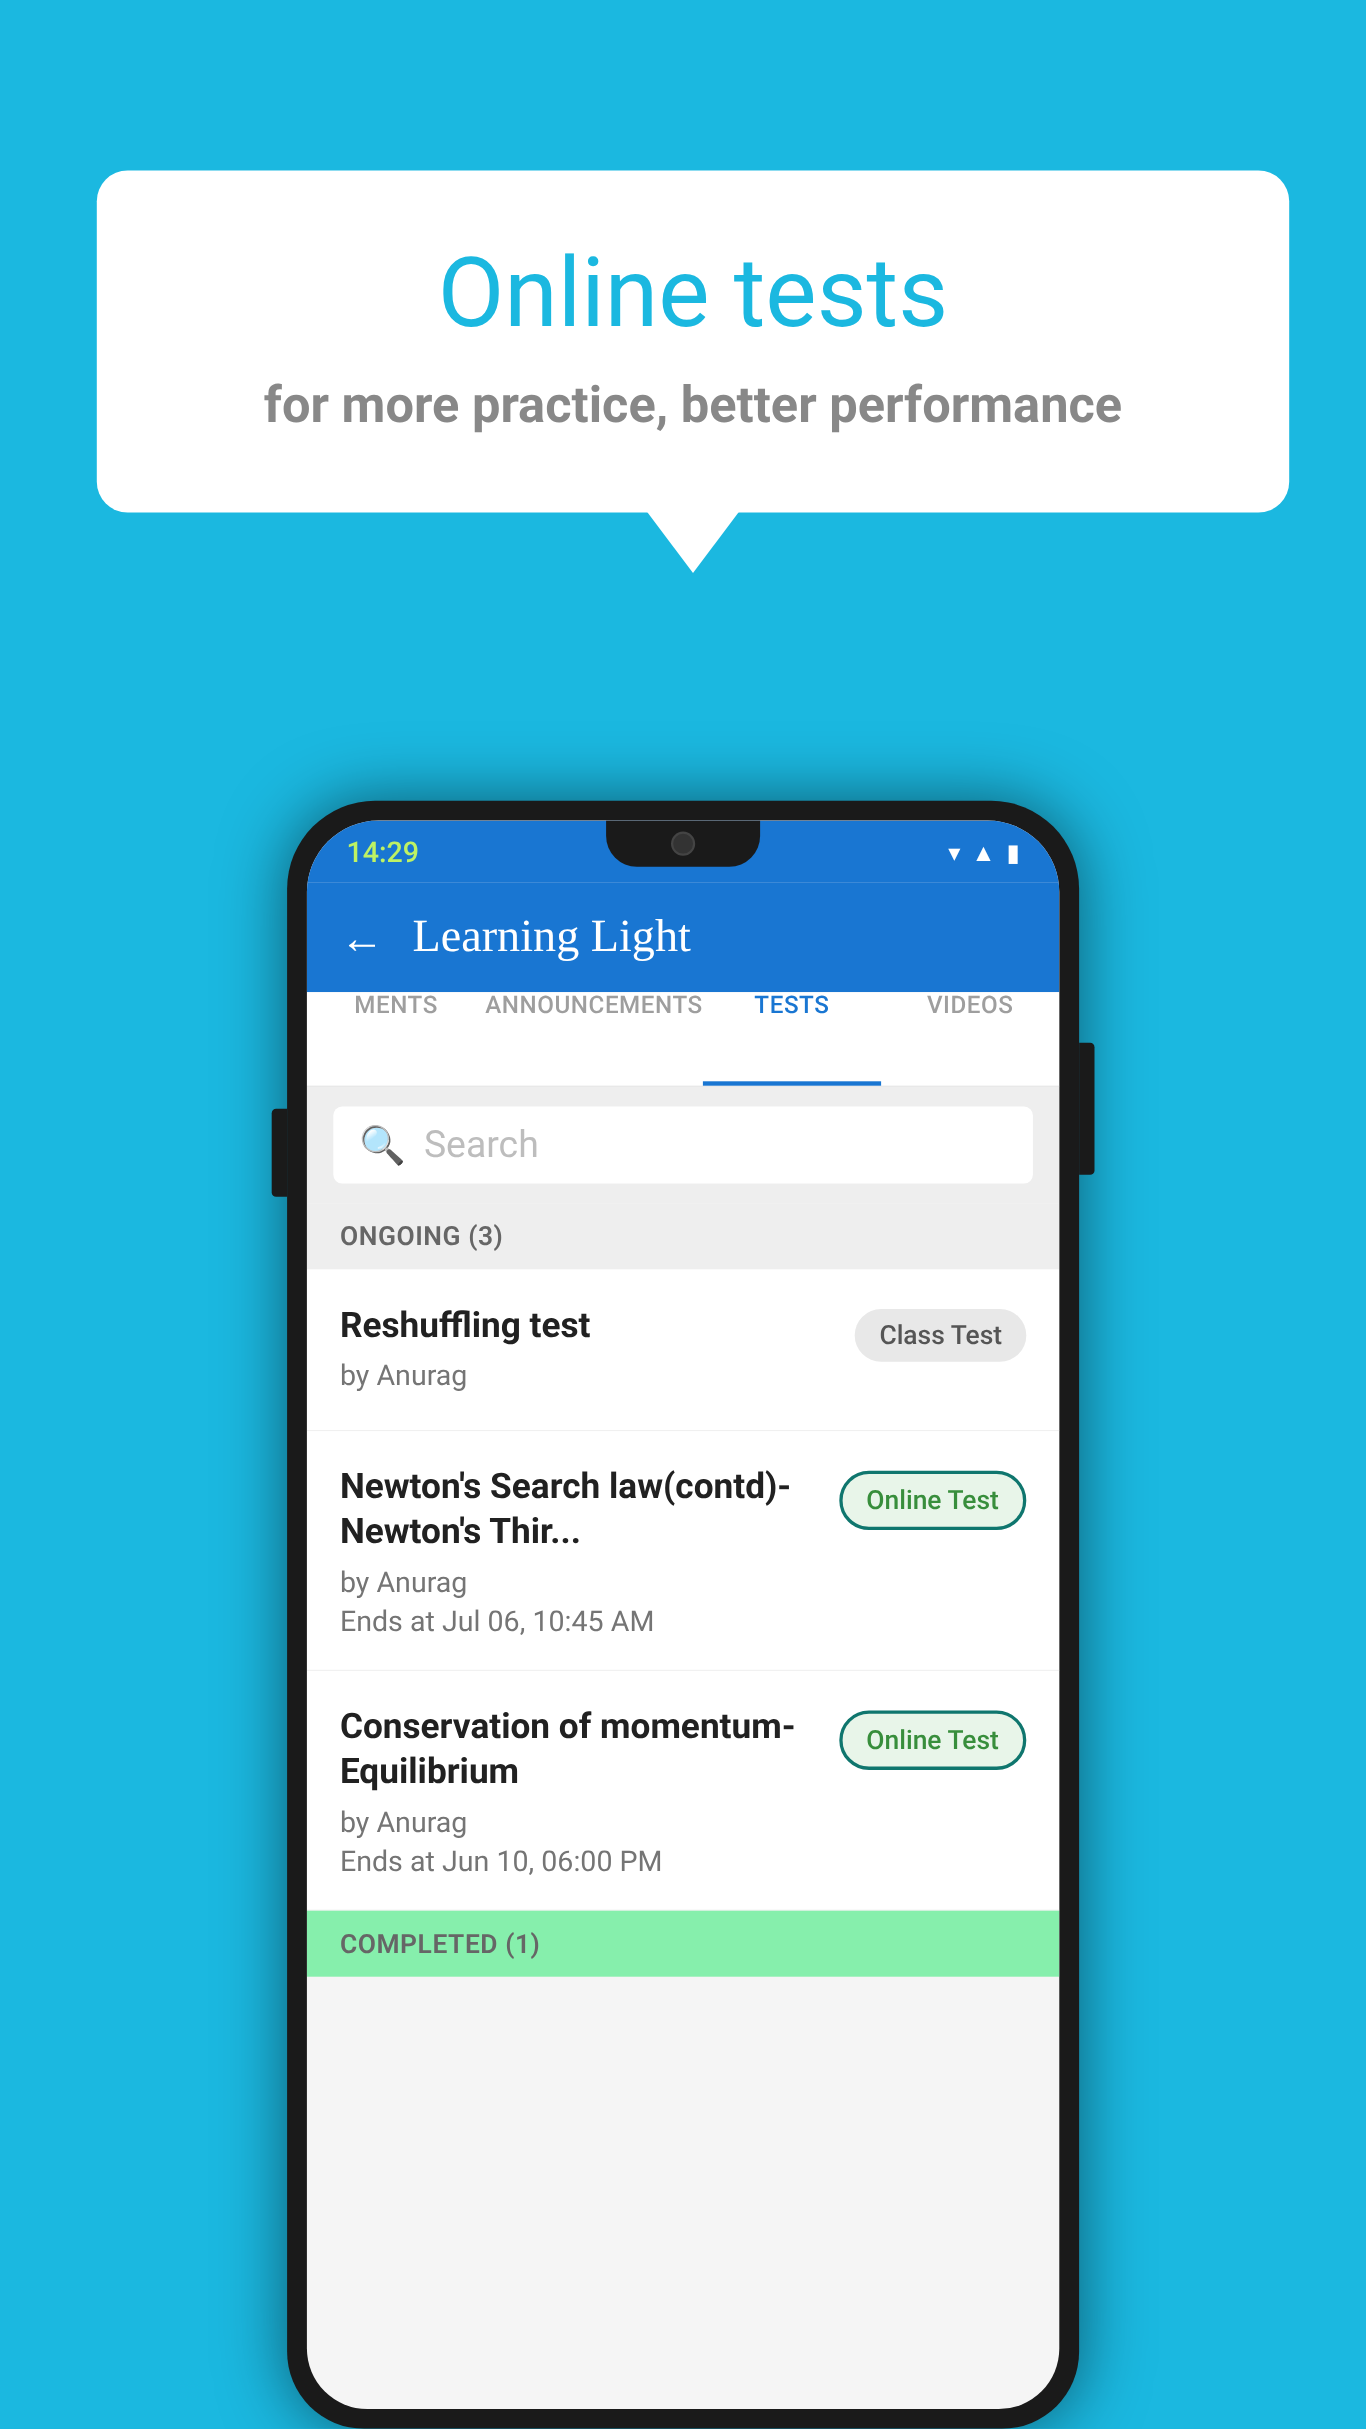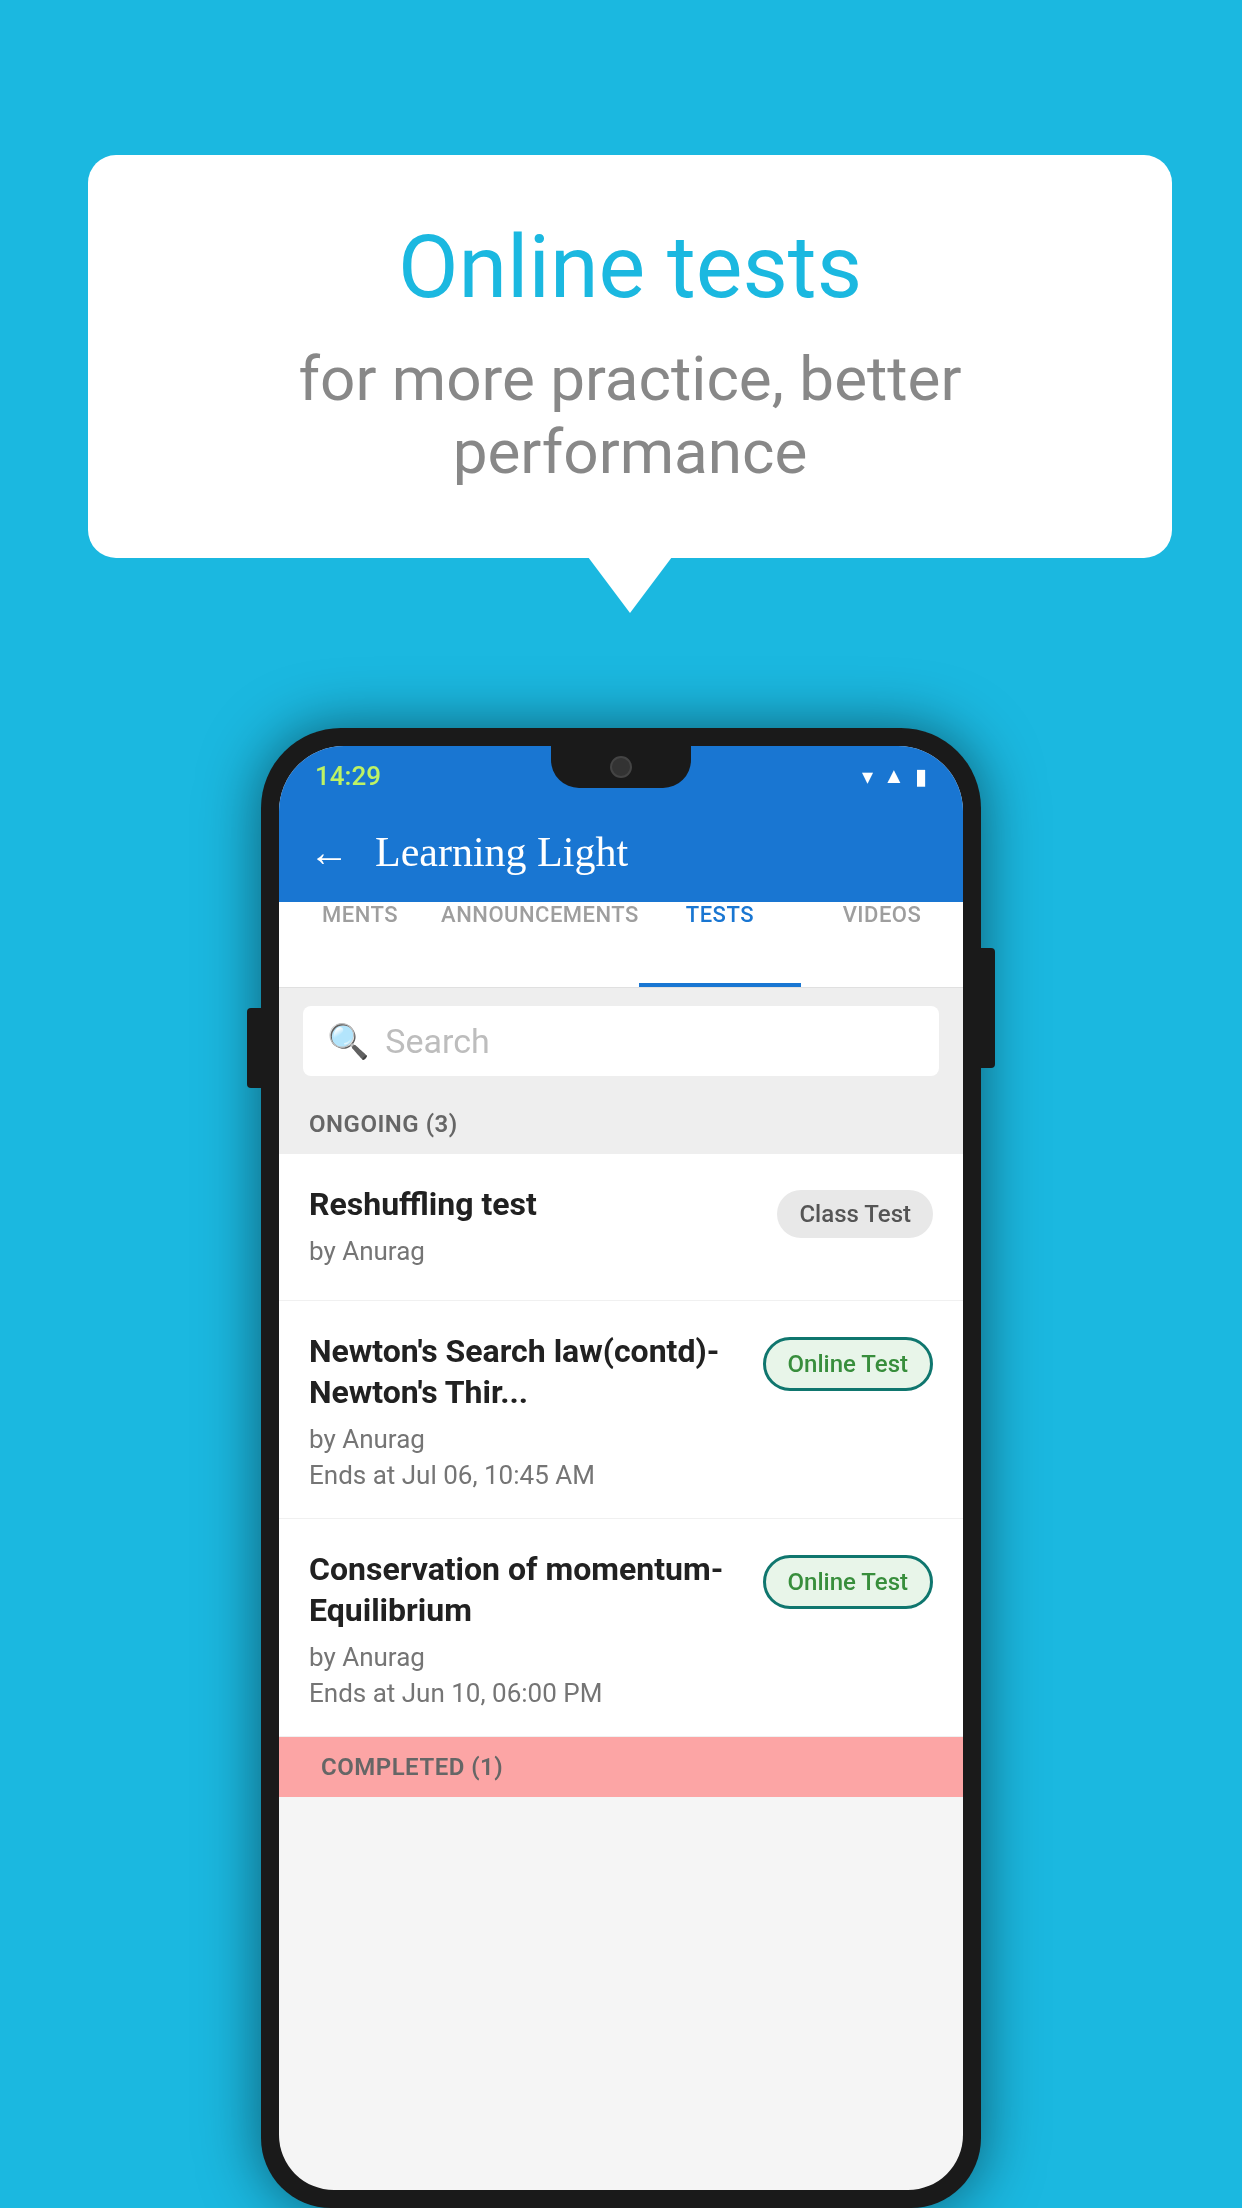--- a/index.html
+++ b/index.html
@@ -44,22 +44,22 @@
 
     .speech-bubble h1 {
       color: #1bb8e0;
       font-size: 88px;
       font-weight: 400;
       margin-bottom: 24px;
     }
 
     .speech-bubble p {
       color: #888;
-      font-size: 62px;
-      font-weight: 400;
+      font-size: 46px;
+      font-weight: 700;
     }
 
     
     .phone-frame {
       position: absolute;
       bottom: 0;
       left: 50%;
       transform: translateX(-50%);
       width: 720px;
       height: 1480px;
@@ -306,22 +306,22 @@
     }
 
     .badge-online {
       background: #e8f5e9;
       color: #388e3c;
       border: 3px solid #0f766e;
     }
 
     
     .completed-section {
-      background: #fca5a5;
-      padding: 16px 42px;
+      background: #86efac;
+      padding: 16px 30px;
     }
 
     .completed-header {
       font-size: 24px;
       font-weight: 600;
       color: #666;
       letter-spacing: 0.5px;
     }
   </style>
 </head>

